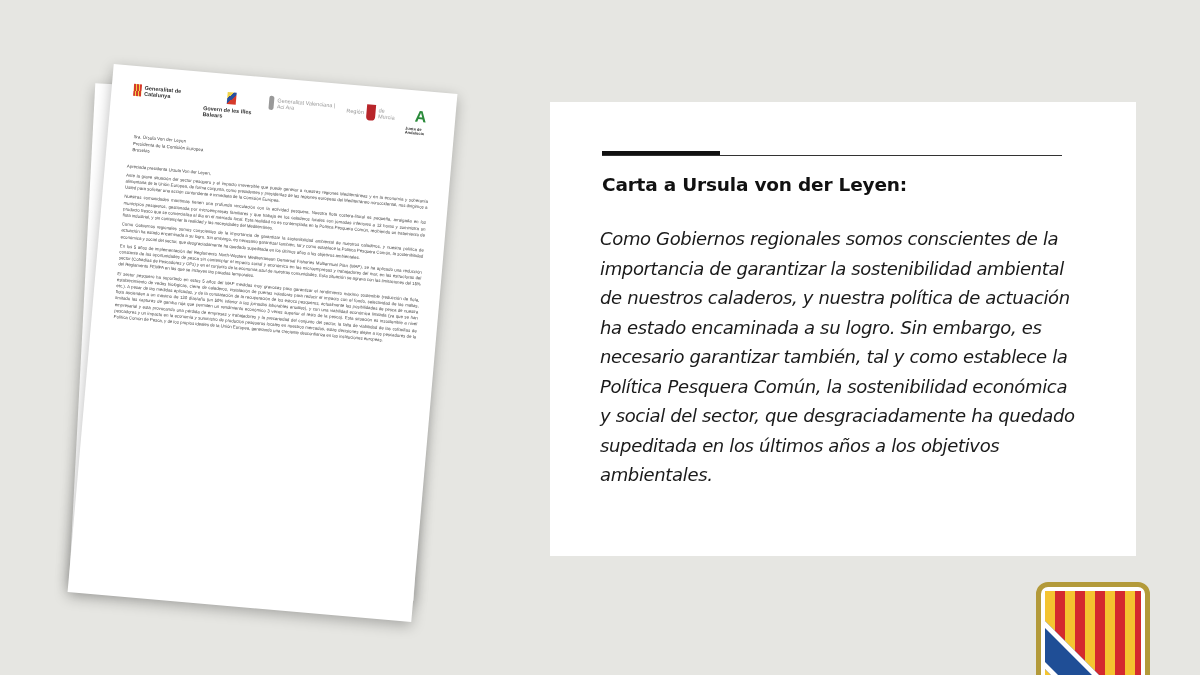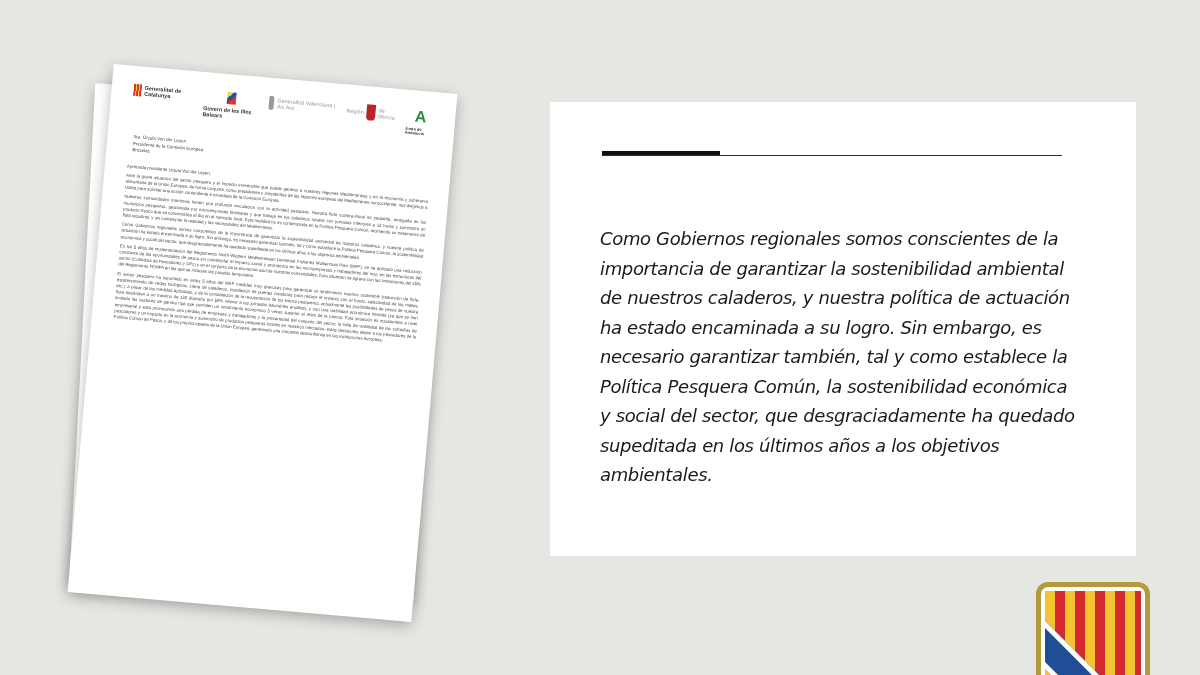--- a/index.html
+++ b/index.html
@@ -118,20 +118,21 @@
       <p>El sector pesquero ha soportado en estos 5 años del MAP medidas muy gravosas para garantizar el rendimiento máximo sostenible (reducción de flota, establecimiento de vedas biológicas, cierre de caladeros, instalación de puertas voladoras para reducir el impacto con el fondo, selectividad de las mallas, etc.). A pesar de las medidas aplicadas, y de la constatación de la recuperación de los estocs pesqueros, actualmente las posibilidades de pesca de nuestra flota ascienden a un máximo de 130 días/año (un 50% inferior a las jornadas laborables anuales), y con una viabilidad económica limitada (ya que se han limitado las capturas de gamba roja que permiten un rendimiento económico 3 veces superior al resto de la pesca). Esta situación es insostenible a nivel empresarial y está provocando una pérdida de empresas y trabajadores y la precariedad del conjunto del sector, la falta de viabilidad de las cofradías de pescadores y un impacto en la economía y suministro de productos pesqueros locales en nuestros mercados, estas decisiones alejan a los pescadores de la Política Común de Pesca, y de los propios ideales de la Unión Europea, generando una creciente desconfianza en las instituciones europeas.</p>
     </div>
   </div>
 </div>
 
 <div class="card">
   <div class="rule-wrap">
     <div class="rule-thin"></div>
     <div class="rule-thick"></div>
   </div>
+  <div class="card-title">Carta a Ursula von der Leyen:</div>
   <div class="card-quote">Como Gobiernos regionales somos conscientes de la importancia de garantizar la sostenibilidad ambiental de nuestros caladeros, y nuestra política de actuación ha estado encaminada a su logro. Sin embargo, es necesario garantizar también, tal y como establece la Política Pesquera Común, la sostenibilidad económica y social del sector, que desgraciadamente ha quedado supeditada en los últimos años a los objetivos ambientales.</div>
 </div>
 
 <div class="shield">
   <div class="shield-inner">
     <div class="shield-band"></div>
   </div>
 </div>
 
 </body></html>

